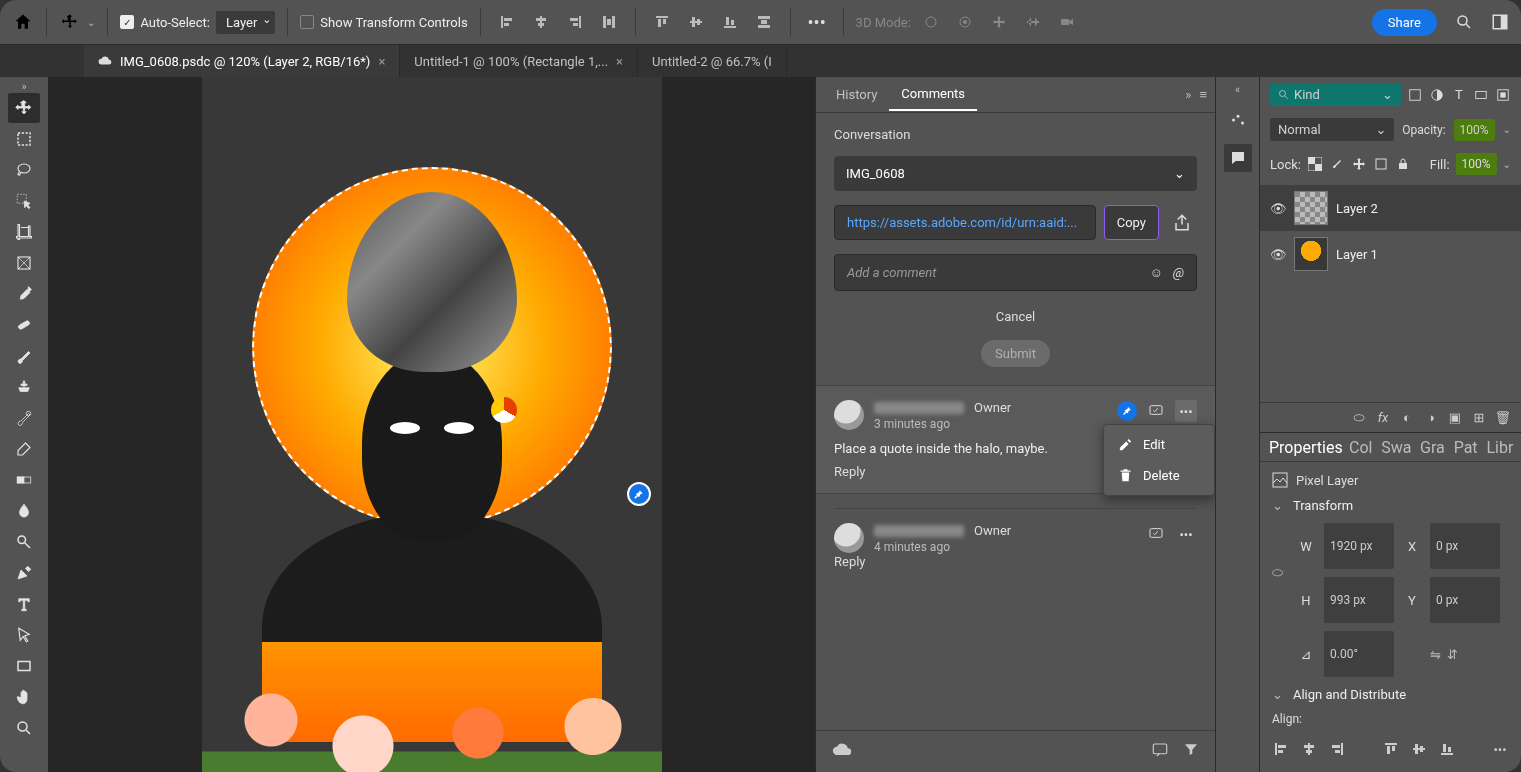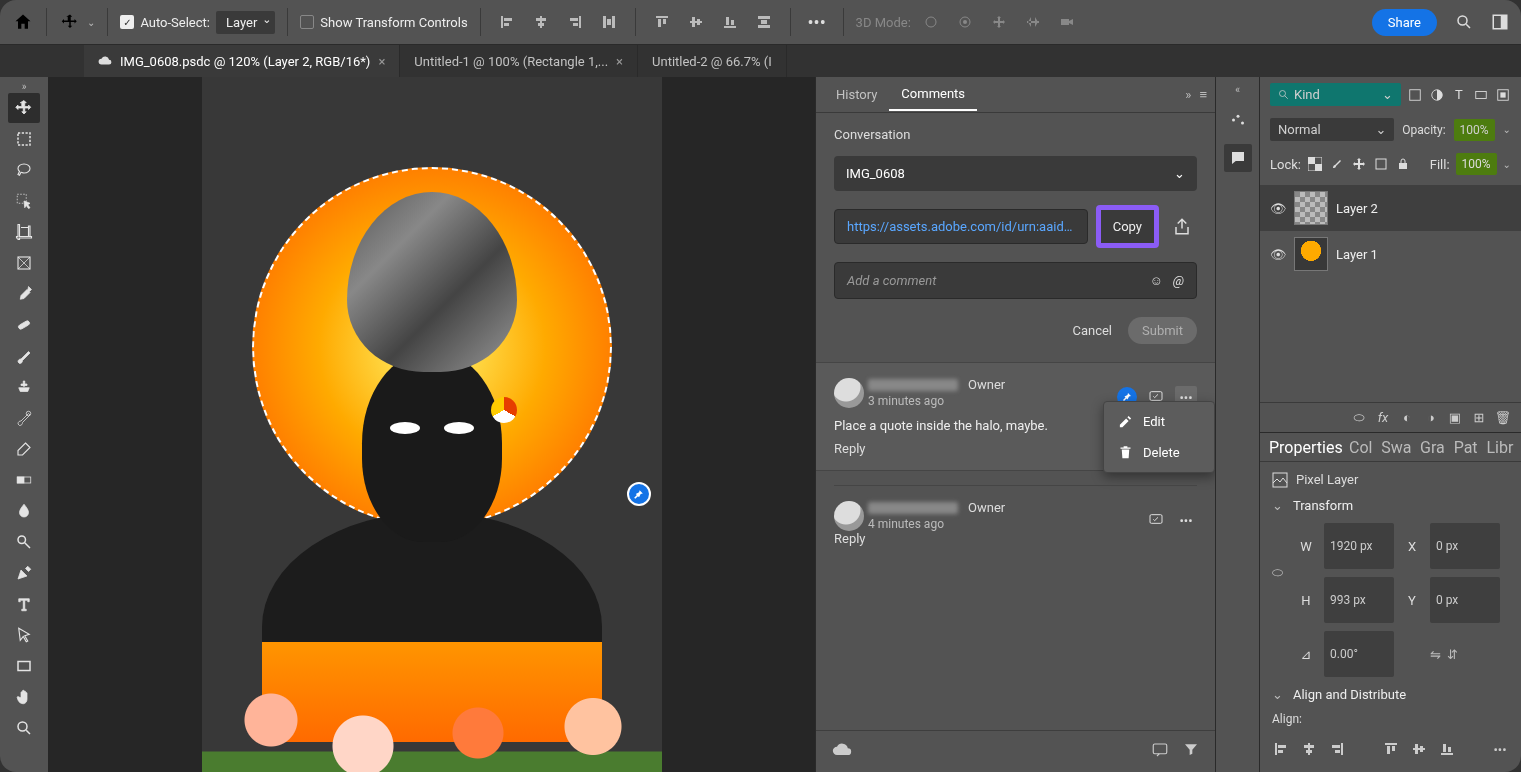--- a/index.html
+++ b/index.html
@@ -286,40 +286,40 @@
   flex:1;
   background:#3a3a3a;
   border:1px solid #2a2a2a;
   padding:9px 12px;
   border-radius:4px;
   color:#5aa7ff;
   overflow:hidden;
   white-space:nowrap;
   text-overflow:ellipsis;
 }
-.cp-copy { background:#3a3a3a; border:5px solid #8b5cf6; padding:9px 12px; border-radius:4px; color:#eee; cursor:pointer;}
+.cp-copy { background:#3a3a3a; border:1px solid #8b5cf6; padding:9px 12px; border-radius:4px; color:#eee; cursor:pointer;}
 .cp-share-icon { width:30px;height:30px; display:flex;align-items:center;justify-content:center; color:#ddd; cursor:pointer;}
 .cp-input {
   background:#3a3a3a;
   border:1px solid #2a2a2a;
   border-radius:4px;
   padding:10px 12px;
   display:flex;
   align-items:center;
   justify-content:space-between;
   color:#999;
   font-style:italic;
 }
 .cp-input-icons { display:flex; gap:10px; color:#ddd;}
-.cp-actions { display:flex; gap:16px; justify-content:flex-end; align-items:center; padding:4px 0;}
+.cp-actions { display:flex; gap:16px; justify-content:center; align-items:center; padding:4px 0;flex-direction:column;}
 .cp-cancel { color:#ddd; cursor:pointer;}
 .cp-submit { background:#6b6b6b; color:#b0b0b0; padding:6px 14px; border-radius:14px;}
 .comment-item { border-top:1px solid #454545;border-bottom:1px solid #454545; padding:14px 0 10px 0; position:relative;}
 .comment-item:last-child { border-bottom:none;}
-.c-head { display:flex; align-items:flex-end; gap:4px;}
+.c-head { display:flex; align-items:flex-start; gap:10px;}
 .c-avatar { width:30px;height:30px;border-radius:50%;background:radial-gradient(circle at 40% 30%, #ddd 0 14px, #999 15px);}
 .c-names { display:flex; flex-direction:column; gap:2px;}
 .c-name-blur { width:90px;height:12px;background:#888;border-radius:2px;filter:blur(2px);}
 .c-role { color:#ddd;}
 .c-time { color:#bbb; font-size:12px;}
 .c-head-right { margin-left:auto; display:flex; gap:8px; align-items:center;}
 .c-pin { width:20px;height:20px;border-radius:50%;background:#1473e6;display:flex;align-items:center;justify-content:center;color:#fff; font-size:11px;}
 .c-hicon { width:22px;height:22px;display:flex;align-items:center;justify-content:center;color:#ddd; cursor:pointer;}
 .c-body { color:#eee; margin:10px 0 8px 0;}
 .c-reply { color:#ddd; cursor:pointer;}
@@ -398,21 +398,21 @@
   repeating-conic-gradient(#bbb 0 25%, #888 0 50%) 0 0/10px 10px;}
 .lt-img { background: radial-gradient(circle at 50% 40%, #ffaa00 0 40%, #383838 41%);}
 .layer-name { color:#eee;}
 .layer-footer { height:30px; border-top:1px solid #3a3a3a; display:flex; align-items:center; justify-content:flex-end; gap:8px; padding:0 10px; color:#ccc;}
 .layer-footer span { width:16px;height:16px;display:flex;align-items:center;justify-content:center; cursor:pointer;}
 
 .props-tabs { display:flex; height:30px; align-items:center; padding:0 4px; border-top:1px solid #2a2a2a; border-bottom:1px solid #3a3a3a;}
 .props-tab { padding:20px 5px; color:#bbb; font-size:16px; cursor:pointer; white-space:nowrap; overflow:hidden;}
 .props-tab.active { color:#fff;}
 .props-body { padding:10px 12px; display:flex; flex-direction:column; gap:10px;}
-.props-title { display:flex; align-items:flex-start; gap:8px; color:#ddd;}
+.props-title { display:flex; align-items:center; gap:8px; color:#ddd;}
 .section-hdr { display:flex; align-items:center; gap:6px; color:#eee; font-size:13px; cursor:pointer;}
 .chev-d::before { content:"⌄"; margin-right:4px; color:#bbb;}
 .transform-grid { display:grid; grid-template-columns: 16px 16px 70px 16px 70px; gap:8px 10px; align-items:center;}
 .tval { background:#3f3f3f; padding:16px 6px; border-radius:2px; font-size:12px; color:#ccc;}
 .link-icon { grid-row: span 2; color:#bbb;}
 .tlabel { color:#ddd; text-align:center;}
 .align-icons { display:flex; gap:10px; padding:4px 0; color:#ccc;}
 .align-icons .sp { flex:1;}
 .align-icons span {width:18px;height:18px;display:flex;align-items:center;justify-content:center; cursor:pointer;}
 .collapse-chev { position:absolute; top:4px; right:-4px; color:#bbb; font-size:11px;}

